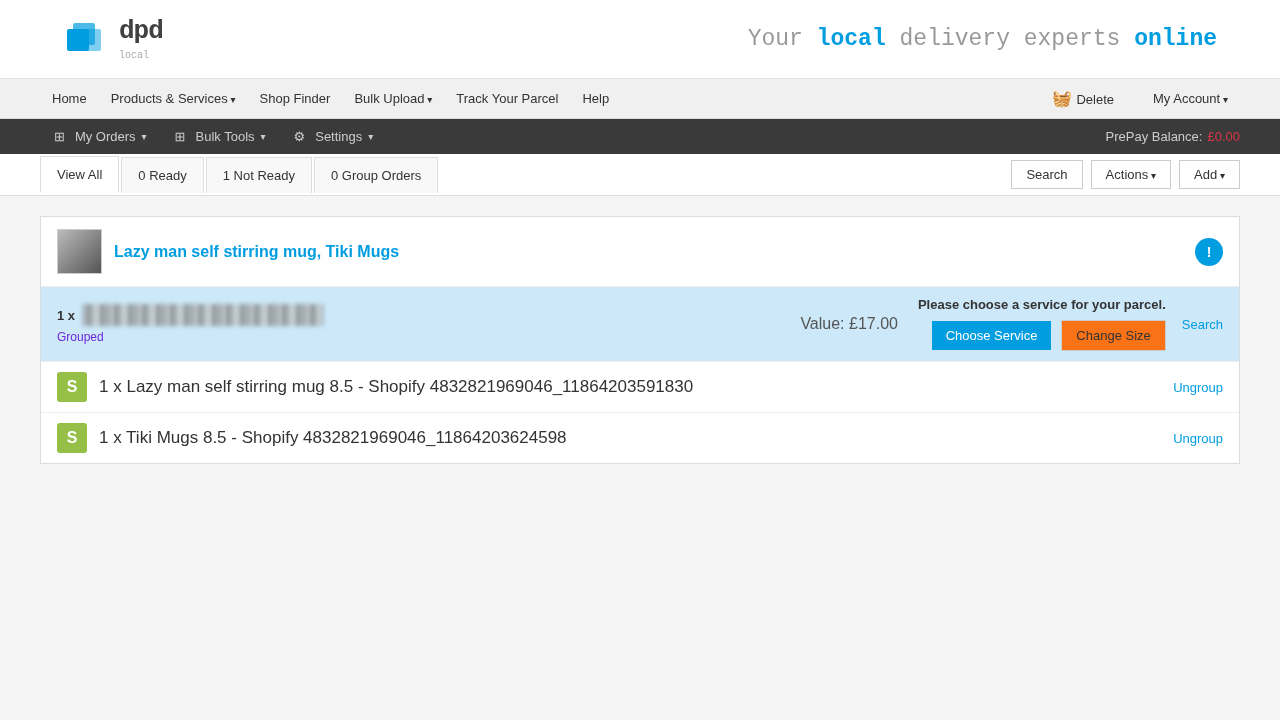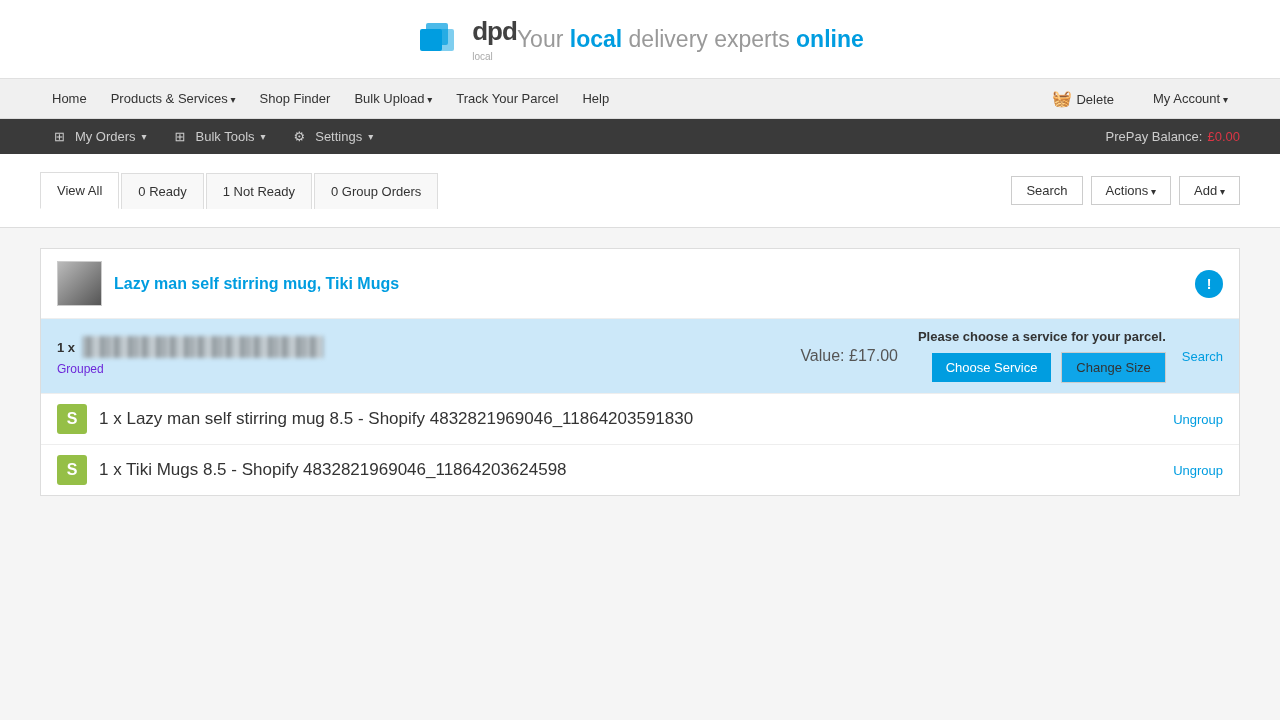--- a/index.html
+++ b/index.html
@@ -4,22 +4,23 @@
   <style>
     * { box-sizing: border-box; margin: 0; padding: 0; }
     body { font-family: Arial, sans-serif; font-size: 14px; background: #f5f5f5; color: #333; }
 
     
     .top-header {
       background: #fff;
       padding: 15px 63px;
       display: flex;
       align-items: center;
-      justify-content: center;
+      justify-content: space-between;
       border-bottom: 1px solid #e0e0e0;
+      font-family: Liberation Mono, monospace;
     }
     .logo-area {
       display: flex;
       align-items: center;
       gap: 8px;
     }
     .logo-icon {
       width: 48px;
       height: 48px;
     }
@@ -100,21 +101,21 @@
       gap: 5px;
       color: #ccc;
       font-size: 13px;
     }
     .prepay-amount { color: #dc3545; }
 
     
     .filter-bar {
       background: #fff;
       border-bottom: 1px solid #ddd;
-      padding: 16px 40px;
+      padding: 0 40px;
       display: flex;
       align-items: center;
       justify-content: space-between;
     }
     .filter-tabs {
       display: flex;
       align-items: center;
     }
     .filter-tab {
       padding: 10px 16px;
@@ -277,21 +278,21 @@
       padding: 7px 14px;
       background: #009de0;
       color: #fff;
       border: none;
       cursor: pointer;
       font-size: 13px;
       margin-right: 6px;
     }
     .btn-change-size {
       padding: 7px 14px;
-      background: #0ea5e9;
+      background: #f97316;
       color: #333;
       border: 1px solid #ccc;
       cursor: pointer;
       font-size: 13px;
     }
     .btn-delete {
       color: #009de0;
       text-decoration: none;
       font-size: 13px;
       cursor: pointer;

